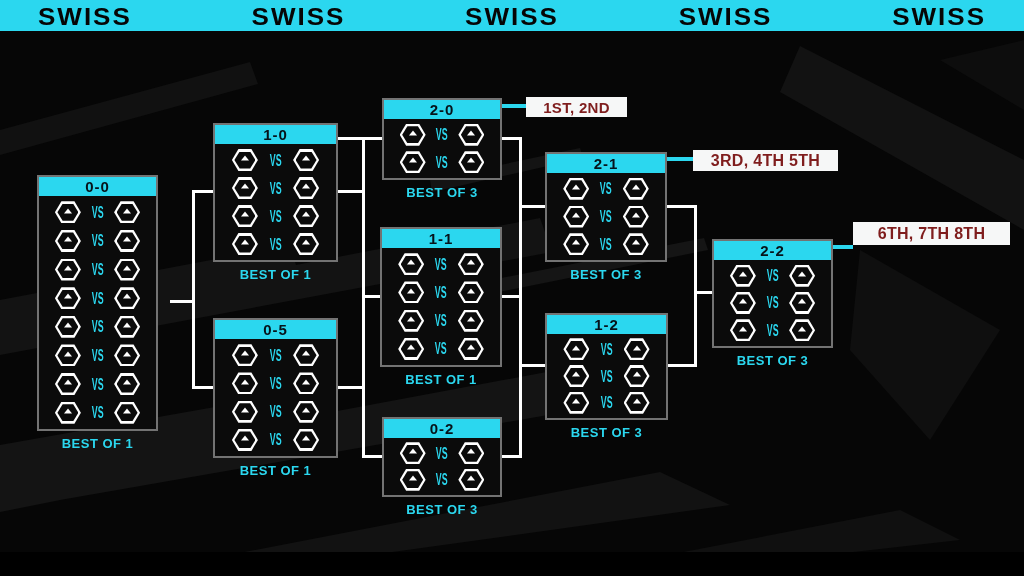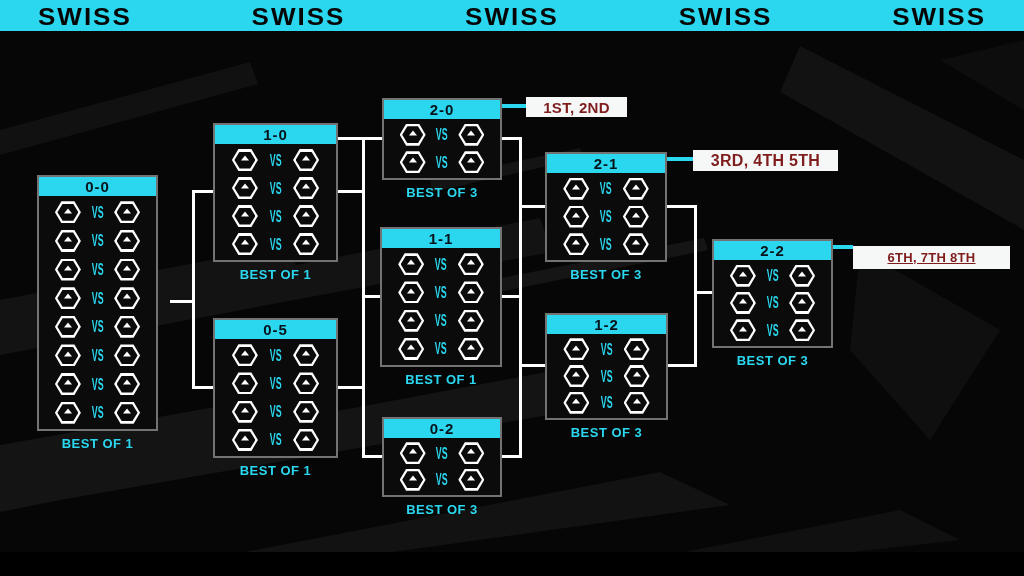--- a/index.html
+++ b/index.html
@@ -38,21 +38,21 @@
   .b11{left:380px;top:227px;width:122px;} .b11 .rows{height:117px;}
   .b02{left:382px;top:417px;width:120px;} .b02 .rows{height:57px;}
   .b21{left:545px;top:152px;width:122px;} .b21 .rows{height:87px;}
   .b12{left:545px;top:313px;width:123px;} .b12 .rows{height:84px;}
   .b22{left:712px;top:239px;width:121px;} .b22 .rows{height:86px;}
   
   .place{position:absolute;z-index:4;background:#f6f7f7;color:#7f1d1d;font-weight:900;
          display:flex;align-items:center;justify-content:center;letter-spacing:.3px;}
   .pl1{left:526px;top:97px;width:101px;height:20px;font-size:15px;}
   .pl2{left:693px;top:150px;width:145px;height:21px;font-size:16px;}
-  .pl3{left:853px;top:246px;width:157px;height:23px;font-size:13px;text-decoration:underline;}
+  .pl3{left:853px;top:222px;width:157px;height:23px;font-size:16px;}
 </style>
 </head>
 <body>
 
 <div class="stage">
 
   <svg class="bg" width="1024" height="576" viewBox="0 0 1024 576">
     <polygon points="0,130 250,62 258,84 0,155" fill="#111111"></polygon>
     <polygon points="430,180 580,148 583,158 432,192" fill="#141414"></polygon>
     <polygon points="0,300 290,245 296,265 540,218 552,252 0,355" fill="#131313"></polygon>

